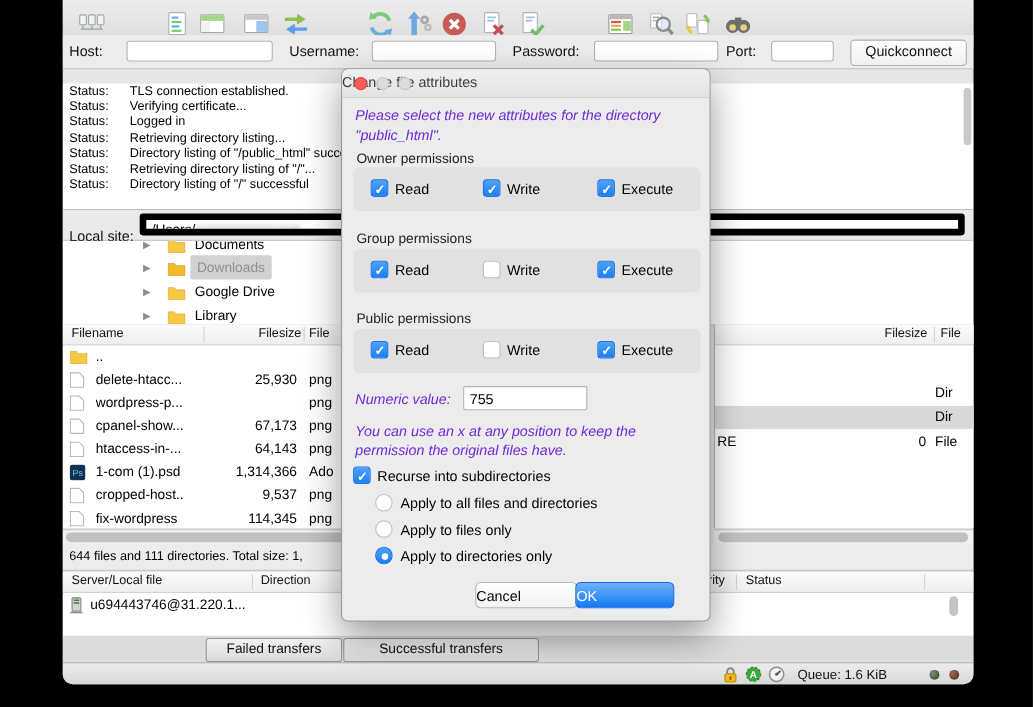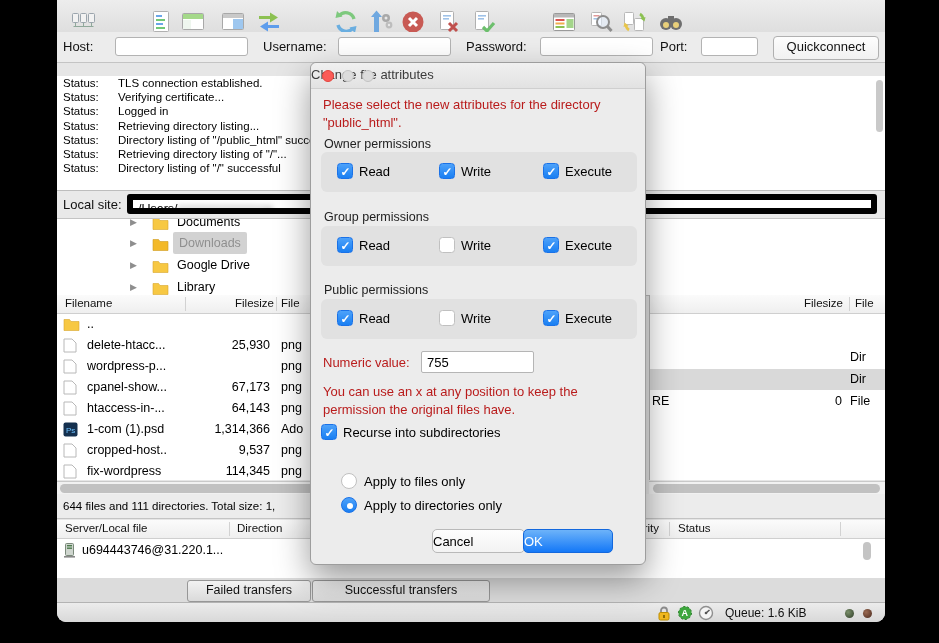--- a/index.html
+++ b/index.html
@@ -73,21 +73,21 @@
   #statusbar{position:absolute;left:0;top:602px;width:100%;height:20px;background:linear-gradient(#ececec,#d7d7d7);
              border-top:1px solid #b3b3b3;font-size:12px;color:#111;}
   .led{position:absolute;top:6px;width:9px;height:9px;border-radius:50%;}
   
   #dialog{position:absolute;left:310px;top:62px;width:336px;height:503px;background:#ececec;border:1px solid #9d9d9d;
           border-radius:6px;box-shadow:0 14px 34px rgba(0,0,0,.4);z-index:10;box-sizing:border-box;}
   #dtitle{position:absolute;left:0;top:0;width:100%;height:25px;border-bottom:1px solid #cfcfcf;
           background:linear-gradient(#f0f0f0,#e2e2e2);border-radius:6px 6px 0 0;
           font-size:13px;line-height:24px;color:#3c3c3c;}
   .tl{position:absolute;top:7px;width:12px;height:12px;border-radius:50%;}
-  .dtext{position:absolute;font-size:13px;color:#b91c1c;}
+  .dtext{position:absolute;font-size:13px;color:#6d28d9;font-style:italic;}
   .dsec{position:absolute;left:13px;font-size:12.5px;color:#222;}
   .pbox{position:absolute;left:10px;width:316px;height:40px;background:#e1e1e1;border-radius:6px;}
   .cb{position:absolute;top:11px;display:flex;align-items:center;font-size:13px;color:#000;}
   .cbx{width:16px;height:16px;border-radius:3.5px;background:#fff;border:1px solid #c0c0c0;box-sizing:border-box;
        margin-right:6px;position:relative;}
   .cbx.checked{background:linear-gradient(#4da2fa,#1a7ff2);border-color:#1a72e8;}
   .cbx.checked::after{content:"✓";position:absolute;left:2.5px;top:0px;color:#fff;font-size:12px;font-weight:bold;line-height:16px;}
   .radio{position:absolute;display:flex;align-items:center;font-size:13px;color:#000;}
   .rdot{width:16px;height:16px;border-radius:50%;background:#fff;border:1px solid #c0c0c0;box-sizing:border-box;
         margin-right:7px;position:relative;}
@@ -240,21 +240,21 @@
     <div class="logline"><span class="loglab">Status:</span><span>Verifying certificate...</span></div>
     <div class="logline"><span class="loglab">Status:</span><span>Logged in</span></div>
     <div class="logline"><span class="loglab">Status:</span><span>Retrieving directory listing...</span></div>
     <div class="logline"><span class="loglab">Status:</span><span>Directory listing of "/public_html" successful</span></div>
     <div class="logline"><span class="loglab">Status:</span><span>Retrieving directory listing of "/"...</span></div>
     <div class="logline"><span class="loglab">Status:</span><span>Directory listing of "/" successful</span></div>
     <div id="logscroll"></div>
   </div>
 
   <div id="lsbar">
-    <span class="qlbl" style="left:6px;top:6px">Local site:</span>
+    <span class="qlbl" style="left:6px;top:16px">Local site:</span>
     <div id="lscombo">
       <span>/Users/</span><span class="blurred">××××××××××××a</span>
       <div id="lsarrow"></div>
     </div>
   </div>
 
   <div id="tree">
     <div class="trow" style="top:-8px">
       <span class="tri">▶</span>
       <span class="tfold"><svg width="17" height="14">
@@ -504,20 +504,24 @@
   <div class="dtext" style="left:12px;top:292px">Numeric value:</div>
   <input id="numinput" value="755" style="">
 
   <div class="dtext" style="left:12px;top:320px;width:320px;line-height:17.5px">You can use an x at any position to keep the permission the original files have.</div>
 
   <label class="cb" style="left:10px;top:361px;position:absolute">
     <span class="cbx checked"></span>
     <span>Recurse into subdirectories</span>
   </label>
 
+  <label class="radio" style="left:30px;top:386px">
+    <span class="rdot"></span>
+    <span>Apply to all files and directories</span>
+  </label>
   <label class="radio" style="left:30px;top:410px">
     <span class="rdot"></span>
     <span>Apply to files only</span>
   </label>
   <label class="radio" style="left:30px;top:434px">
     <span class="rdot checked"></span>
     <span>Apply to directories only</span>
   </label>
 
   <div class="dbtn" id="btncancel" style="top:466px">Cancel</div>

